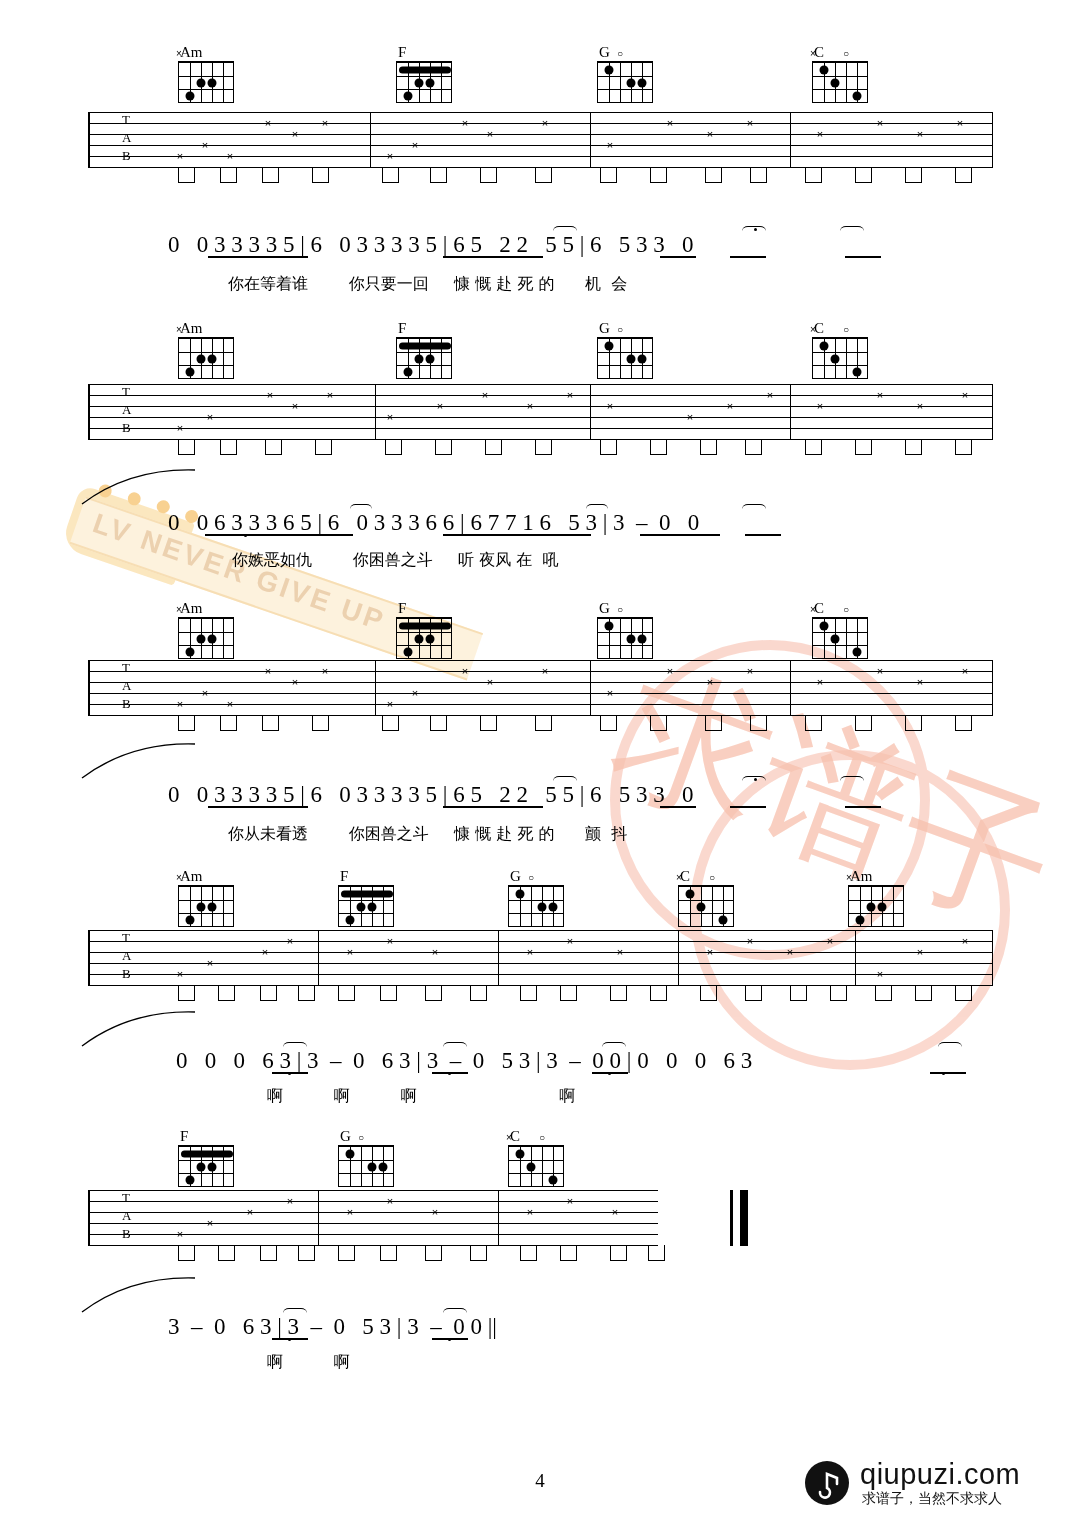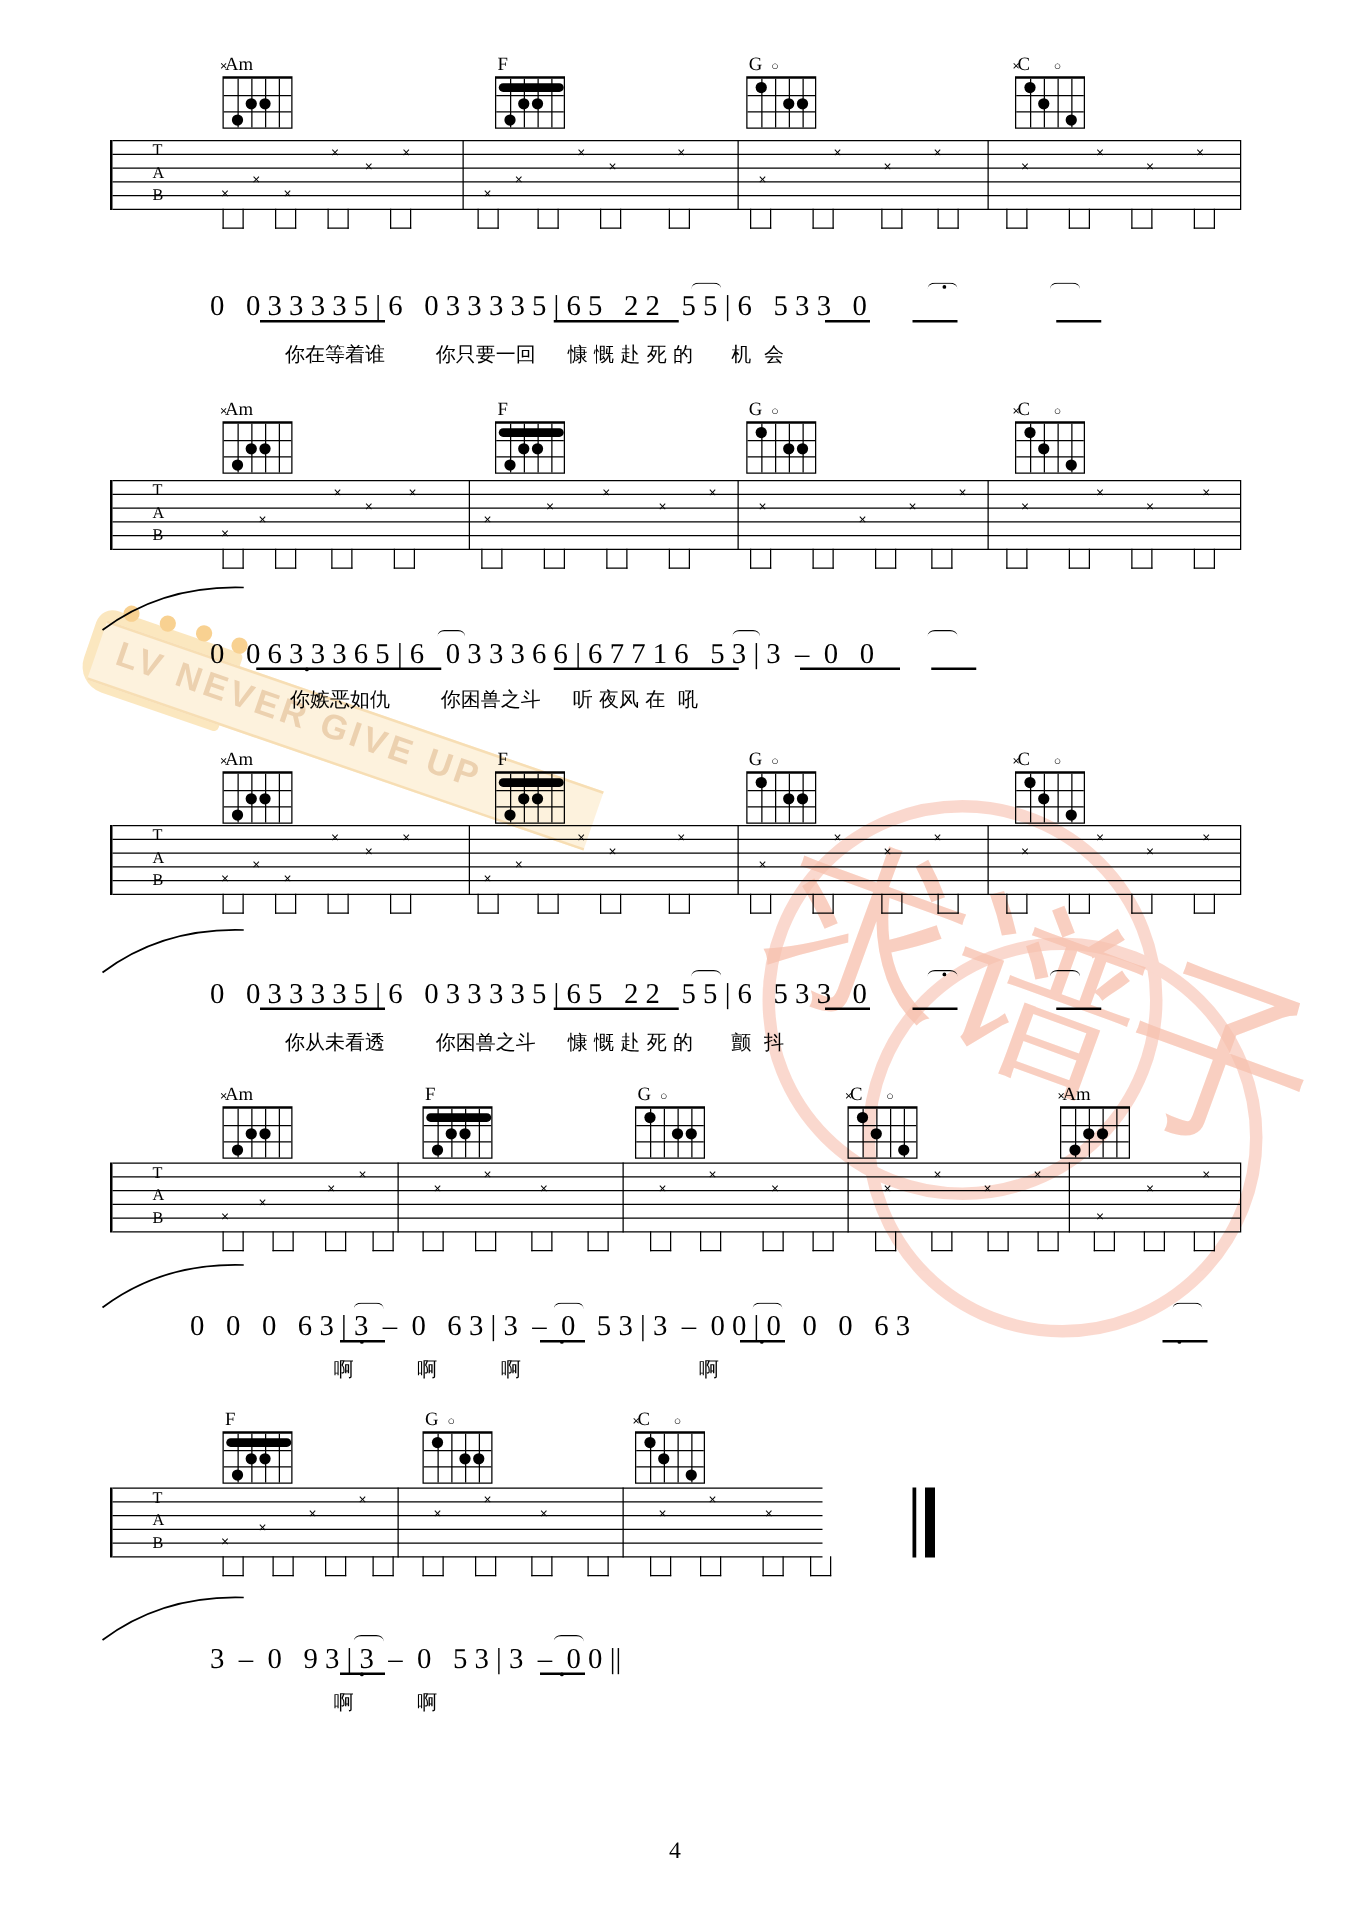--- a/index.html
+++ b/index.html
@@ -801,21 +801,21 @@
       <div class="stem" style="left:560px; top:55px;"></div>
       <div class="stem" style="left:610px; top:55px;"></div>
       <div class="stem" style="left:655px; top:55px;"></div>
       <div class="stem" style="left:700px; top:55px;"></div>
       <div class="stem" style="left:740px; top:55px;"></div>
       <div class="stem" style="left:785px; top:55px;"></div>
       <div class="stem" style="left:825px; top:55px;"></div>
       <div class="stem" style="left:865px; top:55px;"></div>
     </div>
 
-    <div class="mel" style="left:152px; top:1048px;">0   0   0   6 3 | 3  –  0   6 3 | 3  –  0   5 3 | 3  –  0 0 | 0   0   0   6 3</div>
+    <div class="mel" style="left:176px; top:1048px;">0   0   0   6 3 | 3  –  0   6 3 | 3  –  0   5 3 | 3  –  0 0 | 0   0   0   6 3</div>
     <div class="und" style="left:272px; top:1072px; width:36px;"></div>
     <div class="und" style="left:432px; top:1072px; width:36px;"></div>
     <div class="und" style="left:592px; top:1072px; width:36px;"></div>
     <div class="und" style="left:930px; top:1072px; width:36px;"></div>
     <div class="tie" style="left:283px; top:1042px; width:24px;"></div>
     <div class="tie" style="left:443px; top:1042px; width:24px;"></div>
     <div class="tie" style="left:602px; top:1042px; width:24px;"></div>
     <div class="tie" style="left:938px; top:1042px; width:24px;"></div>
     <div class="dotabove" style="left:288px; top:1072px;"></div>
     <div class="dotabove" style="left:448px; top:1072px;"></div>
@@ -903,21 +903,21 @@
       <div class="stem" style="left:335px; top:55px;"></div>
       <div class="stem" style="left:380px; top:55px;"></div>
       <div class="stem" style="left:430px; top:55px;"></div>
       <div class="stem" style="left:470px; top:55px;"></div>
       <div class="stem" style="left:520px; top:55px;"></div>
       <div class="stem" style="left:558px; top:55px;"></div>
       <div class="endbar" style="left:650px; top:0px; height:56px;"></div>
       <div class="endbar2" style="left:640px; top:0px; height:56px;"></div>
     </div>
 
-    <div class="mel" style="left:168px; top:1314px;">3  –  0   9 3 | 3  –  0   5 3 | 3  –  0 0 ||</div>
+    <div class="mel" style="left:168px; top:1314px;">3  –  0   6 3 | 3  –  0   5 3 | 3  –  0 0 ||</div>
     <div class="und" style="left:272px; top:1338px; width:36px;"></div>
     <div class="und" style="left:432px; top:1338px; width:36px;"></div>
     <div class="tie" style="left:283px; top:1308px; width:24px;"></div>
     <div class="tie" style="left:443px; top:1308px; width:24px;"></div>
     <div class="dotabove" style="left:288px; top:1338px;"></div>
     <div class="dotabove" style="left:448px; top:1338px;"></div>
     <div class="lyr" style="left:267px; top:1352px;">啊          啊</div>
   </div>
 
   <svg style="position:absolute; left:80px; top:468px; width:120px; height:40px;">
@@ -928,14 +928,22 @@
   </svg>
   <svg style="position:absolute; left:80px; top:1010px; width:120px; height:40px;">
     <path d="M2,36 Q50,0 115,2" stroke="#000" fill="none" stroke-width="1.4"></path>
   </svg>
   <svg style="position:absolute; left:80px; top:1276px; width:120px; height:40px;">
     <path d="M2,36 Q50,0 115,2" stroke="#000" fill="none" stroke-width="1.4"></path>
   </svg>
 
   <div class="pageno">4</div>
 
+  <div class="logo">
+    <svg class="mark" viewBox="0 0 46 46">
+      <circle cx="23" cy="23" r="22" fill="#111"></circle>
+      <path d="M16 32 a5 5 0 1 0 7 -4 V14 l10 4 v6" stroke="#fff" fill="none" stroke-width="2.6" stroke-linecap="round"></path>
+    </svg>
+    <div class="t1">qiupuzi.com</div>
+    <div class="t2">求谱子，当然不求求人</div>
+  </div>
 
 </div>
 
 </body></html>

